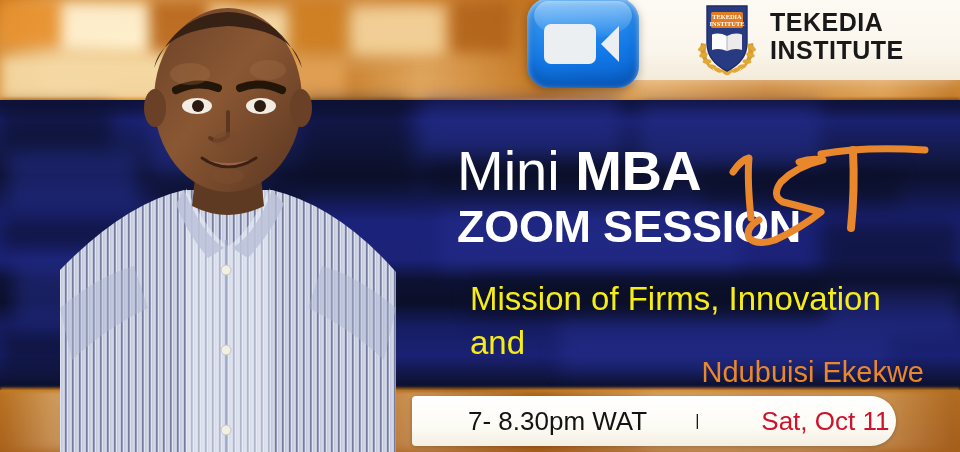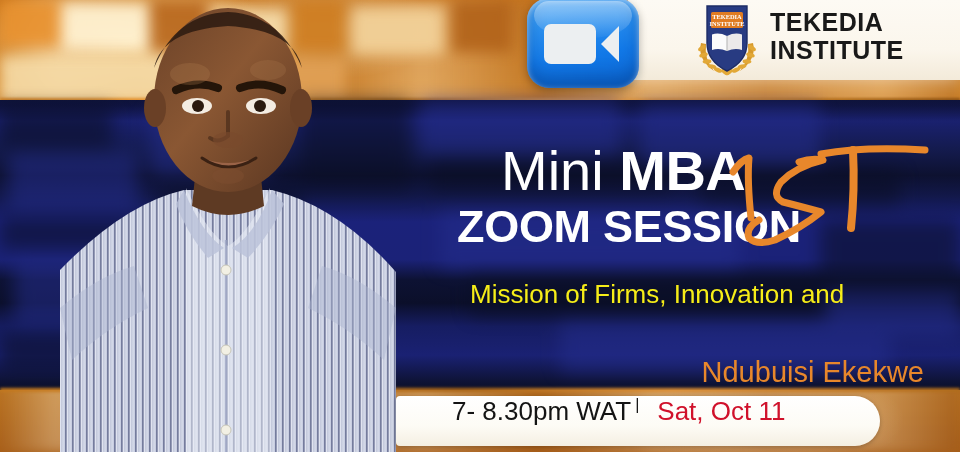--- a/index.html
+++ b/index.html
@@ -94,45 +94,45 @@
     position:absolute; left:770px; top:8px;
     color:#191919; font-weight:bold; font-size:25px; line-height:1.12;
     letter-spacing:.5px;
   }
 
   
   .portrait{ position:absolute; left:58px; top:8px; width:340px; height:444px; }
 
   
   .head{ position:absolute; left:457px; top:142px; width:470px; }
-  .line1{ font-size:56px; line-height:1.02; color:#ffffff; white-space:nowrap;margin-left:44px; }
+  .line1{ font-size:56px; line-height:1.02; color:#ffffff; white-space:nowrap; }
   .line1 .thin{ font-weight:400; }
   .line1 .thick{ font-weight:bold; letter-spacing:-.5px; }
   .line2{
     font-size:45px; font-weight:bold; color:#ffffff;
     letter-spacing:-.3px; margin-top:2px; white-space:nowrap;
   }
   .swash{ position:absolute; left:268px; top:-18px; pointer-events:none; }
 
   .subtitle{
     position:absolute; left:470px; top:277px; width:460px;
-    color:#f6ed18; font-size:26px; line-height:1.32; font-weight:400;
+    color:#f6ed18; font-size:33px; line-height:1.32; font-weight:400;
   }
   .speaker{
     position:absolute; left:484px; top:356px; width:440px;
     color:#e8872b; font-size:29px; font-weight:400; text-align:right;
   }
 
   
   .pill{
-    position:absolute; left:396px; top:396px; width:484px; height:50px;
+    position:absolute; left:412px; top:396px; width:484px; height:50px;
     background:linear-gradient(180deg,#ffffff 0%,#fdfbf5 60%,#f4efe2 100%);
     border-radius:4px 25px 25px 4px;
     box-shadow:0 1px 4px rgba(0,0,0,.25);
-    display:flex; align-items:flex-start;
+    display:flex; align-items:center;gap:44px;
   }
   .pill .when{ margin-left:56px; font-size:26px; color:#141414; white-space:nowrap; }
   .pill .sep{ margin:0 4px; color:#141414; }
   .pill .date{ margin-left:14px; font-size:26px; color:#d0112b; white-space:nowrap; }
 </style>
 </head>
 <body>
 
 <div id="banner">
 

